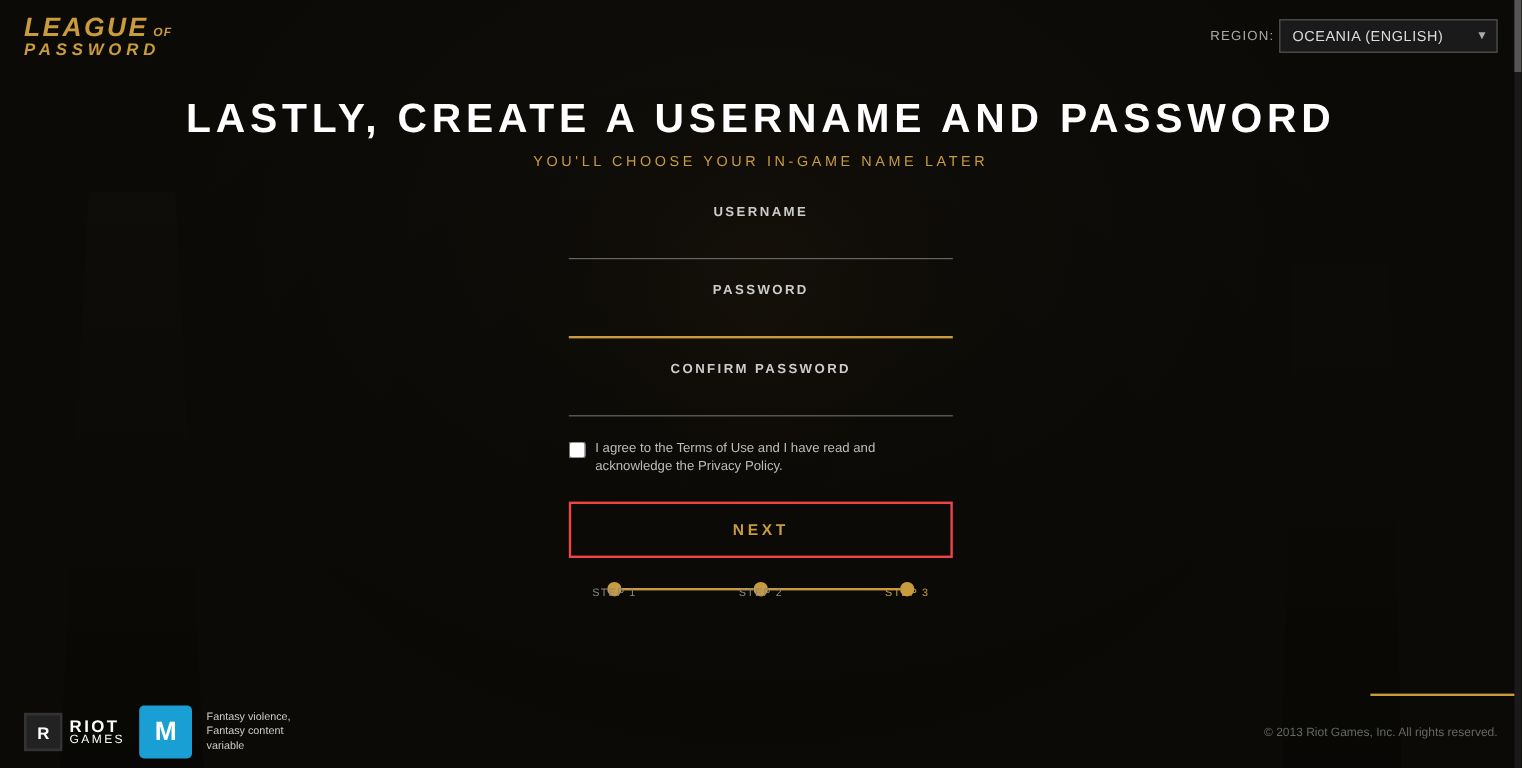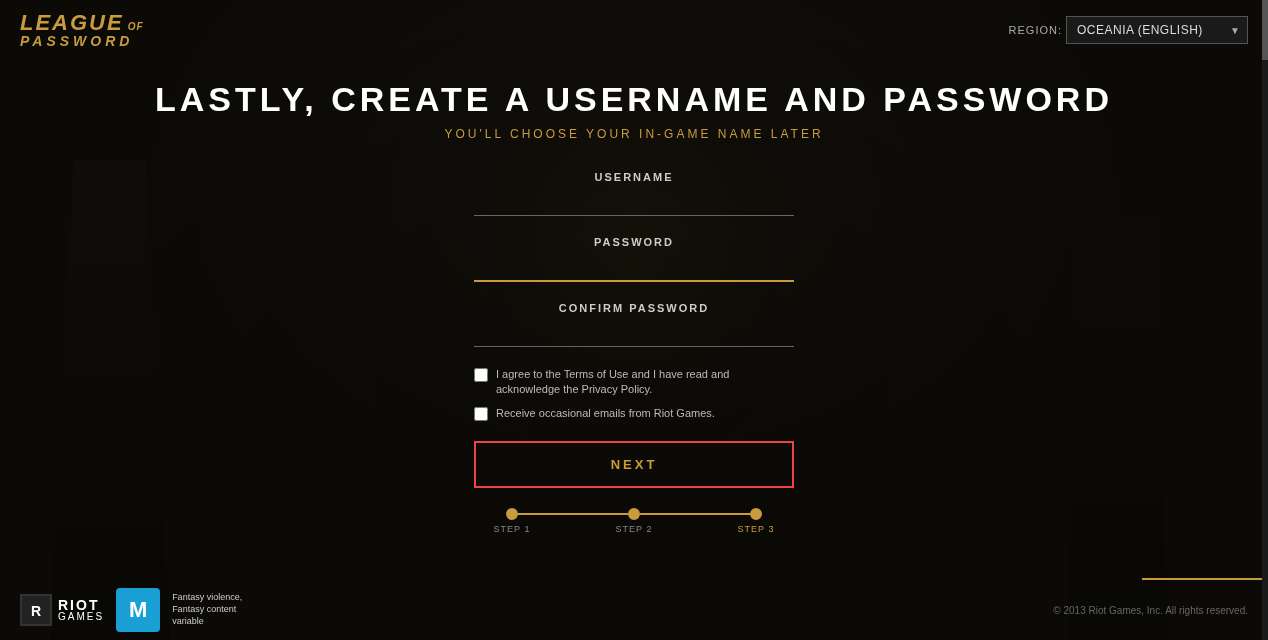--- a/index.html
+++ b/index.html
@@ -330,21 +330,21 @@
     }
 
     .step-line {
       width: 110px;
       height: 2px;
       background: #c89b3c;
     }
 
     .step-label {
       position: absolute;
-      top: 16px;
+      top: 4px;
       font-size: 9px;
       color: #888;
       letter-spacing: 1px;
       text-transform: uppercase;
       white-space: nowrap;
     }
 
     .step-label.active {
       color: #c89b3c;
     }
@@ -522,24 +522,20 @@
 
       <div class="field-group">
         <label class="field-label">CONFIRM PASSWORD</label>
         <input class="field-input" type="password" style="">
       </div>
 
       <div class="checkbox-group">
         <div class="checkbox-row">
           <input type="checkbox" class="checkbox-input" style="">
           <span class="checkbox-label">I agree to the Terms of Use and I have read and acknowledge the Privacy Policy.</span>
-        </div>
-        <div class="checkbox-row">
-          <input type="checkbox" class="checkbox-input" style="">
-          <span class="checkbox-label">Receive occasional emails from Riot Games.</span>
         </div>
       </div>
 
       <button class="next-btn">NEXT</button>
 
       <div class="steps">
         <div class="step">
           <div class="step-circle completed"></div>
           <span class="step-label">STEP 1</span>
         </div>

